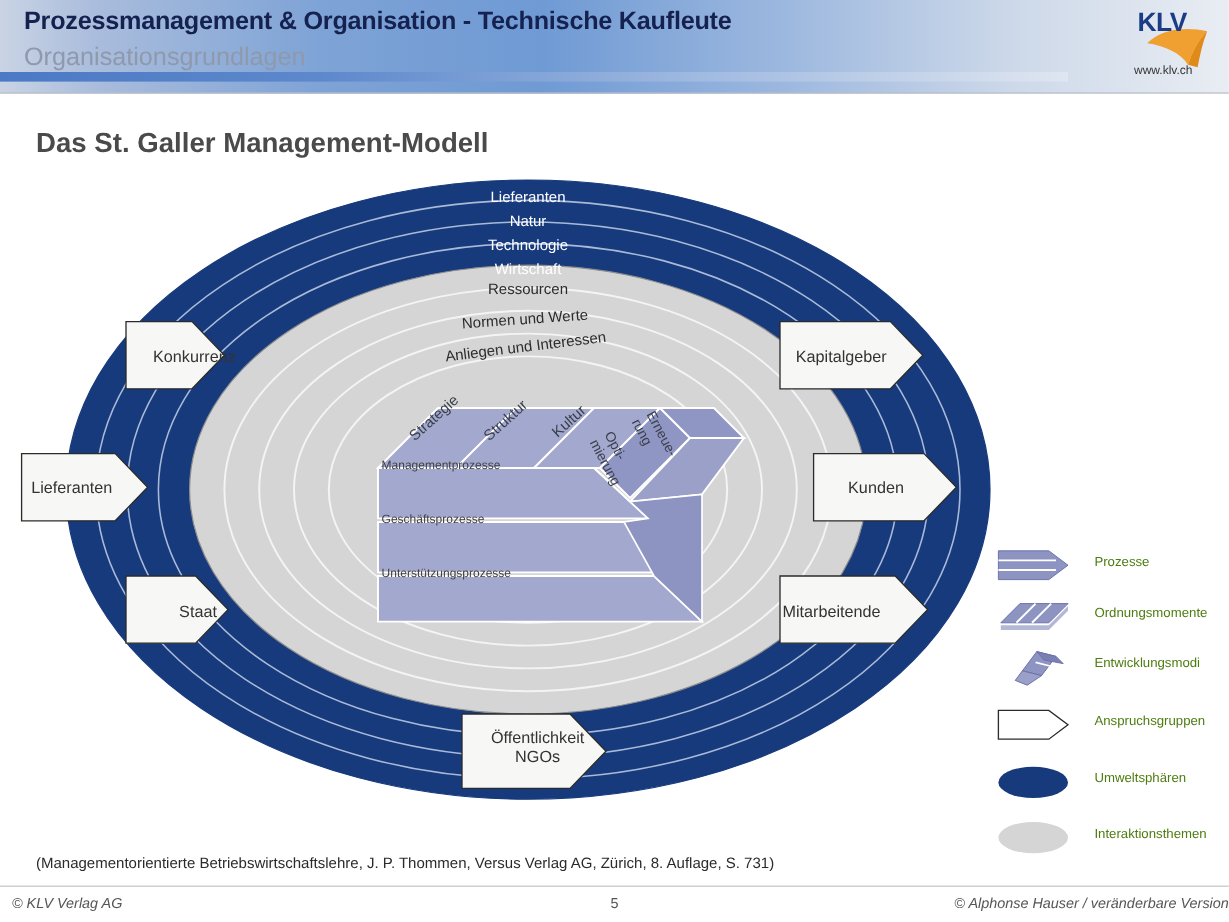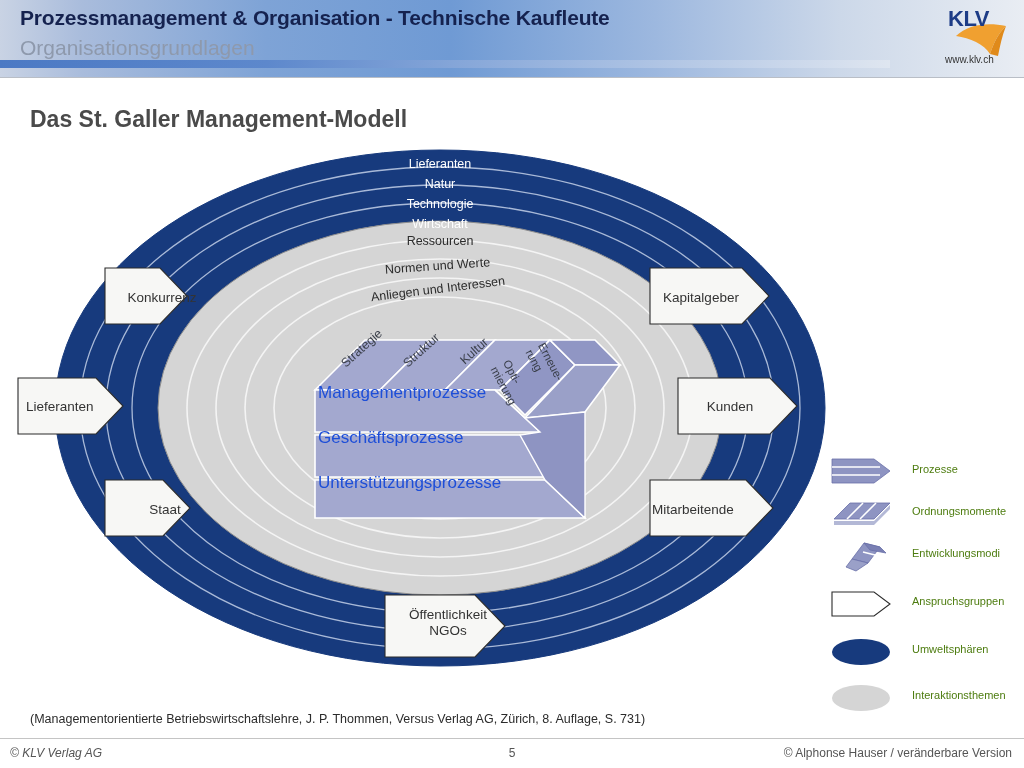--- a/index.html
+++ b/index.html
@@ -58,21 +58,21 @@
   
   #diagram{position:absolute;left:0;top:140px;width:840px;height:545px;}
   .arrow-label{
     position:absolute;
     font-size:13.5px;color:#333;
     white-space:pre-line;line-height:16px;
   }
 
   
   .proc-label{
-    position:absolute;font-size:17px;color:#1d4ed8;white-space:nowrap;
+    position:absolute;font-size:10px;color:#404040;white-space:nowrap;
   }
   .diag-label{
     position:absolute;font-size:12.5px;color:#3a3f4a;white-space:nowrap;
     transform-origin:left center;
   }
 
   
   .ring-label{
     position:absolute;white-space:nowrap;text-align:center;
   }
@@ -98,22 +98,22 @@
   }
   #footer-left{
     position:absolute;left:10px;top:746px;
     font-size:12px;color:#555;font-style:italic;
   }
   #footer-center{
     position:absolute;left:0;top:746px;width:1024px;text-align:center;
     font-size:12px;color:#555;
   }
   #footer-right{
-    position:absolute;right:12px;top:746px;
-    font-size:12px;color:#555;
+    position:absolute;right:0;top:746px;
+    font-size:12px;color:#555;font-style:italic;
   }
 </style>
 </head>
 <body>
 
 <div id="header">
   <div id="header-inner">
     <div id="header-title">Prozessmanagement &amp; Organisation - Technische Kaufleute</div>
     <div id="header-subtitle">Organisationsgrundlagen</div>
     <div id="header-bottom-bar"></div>

